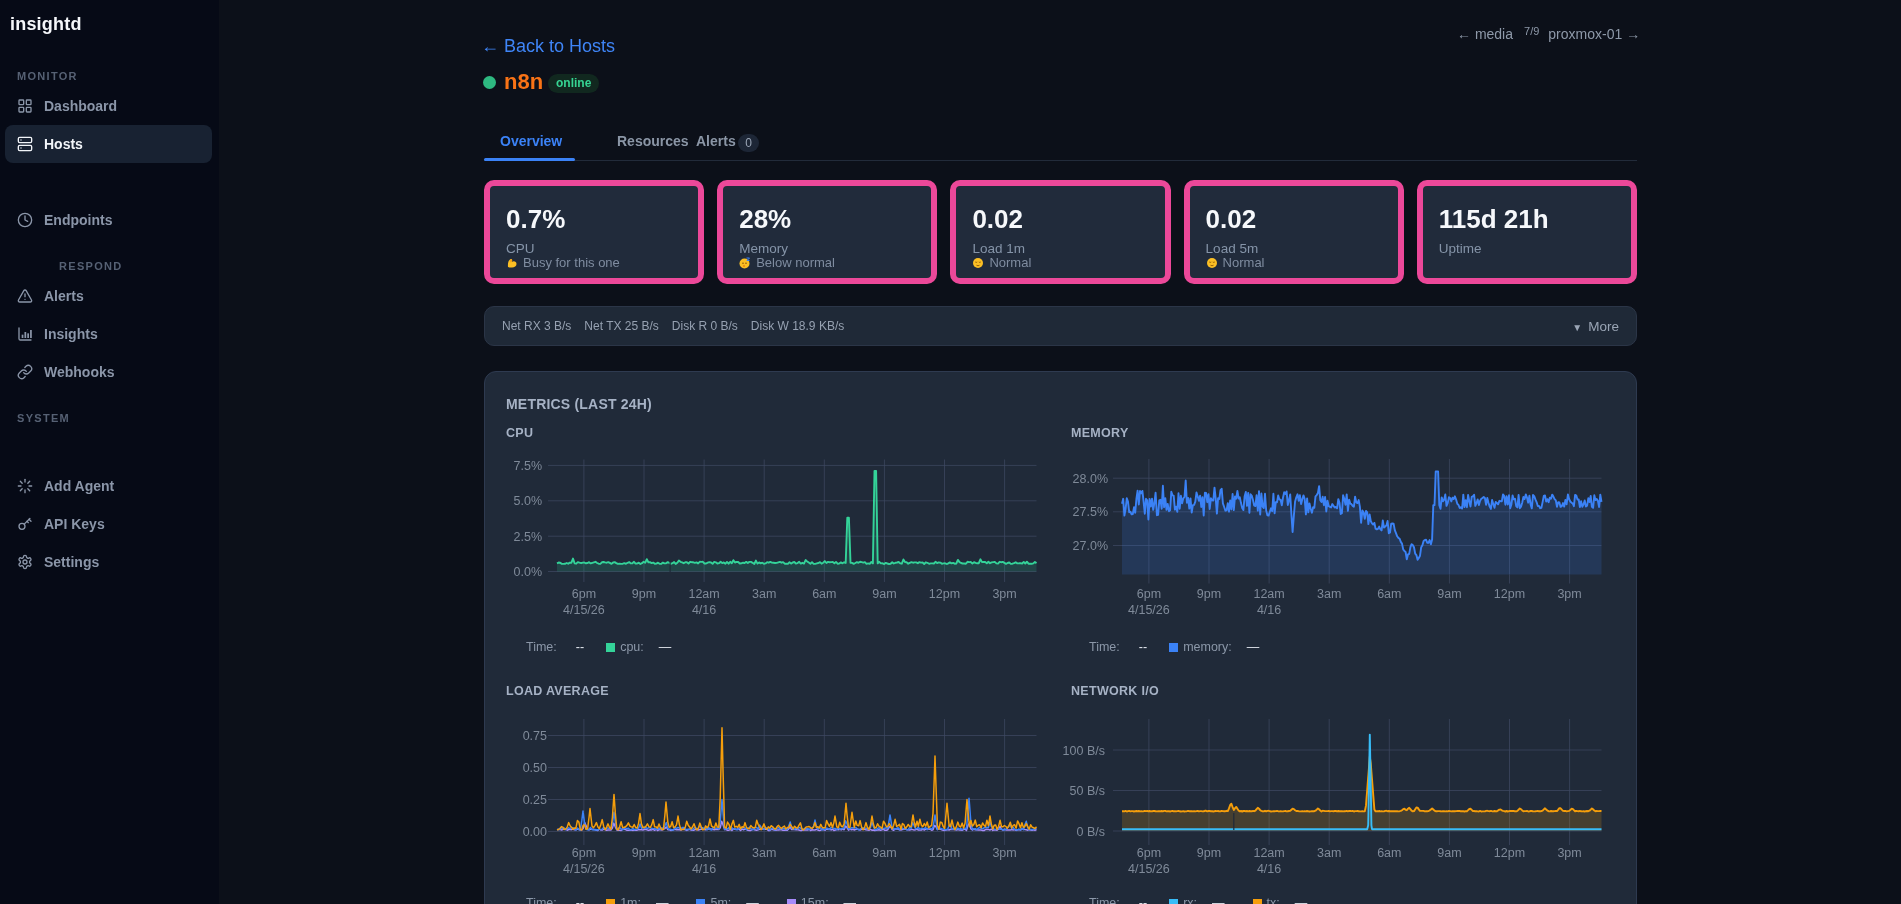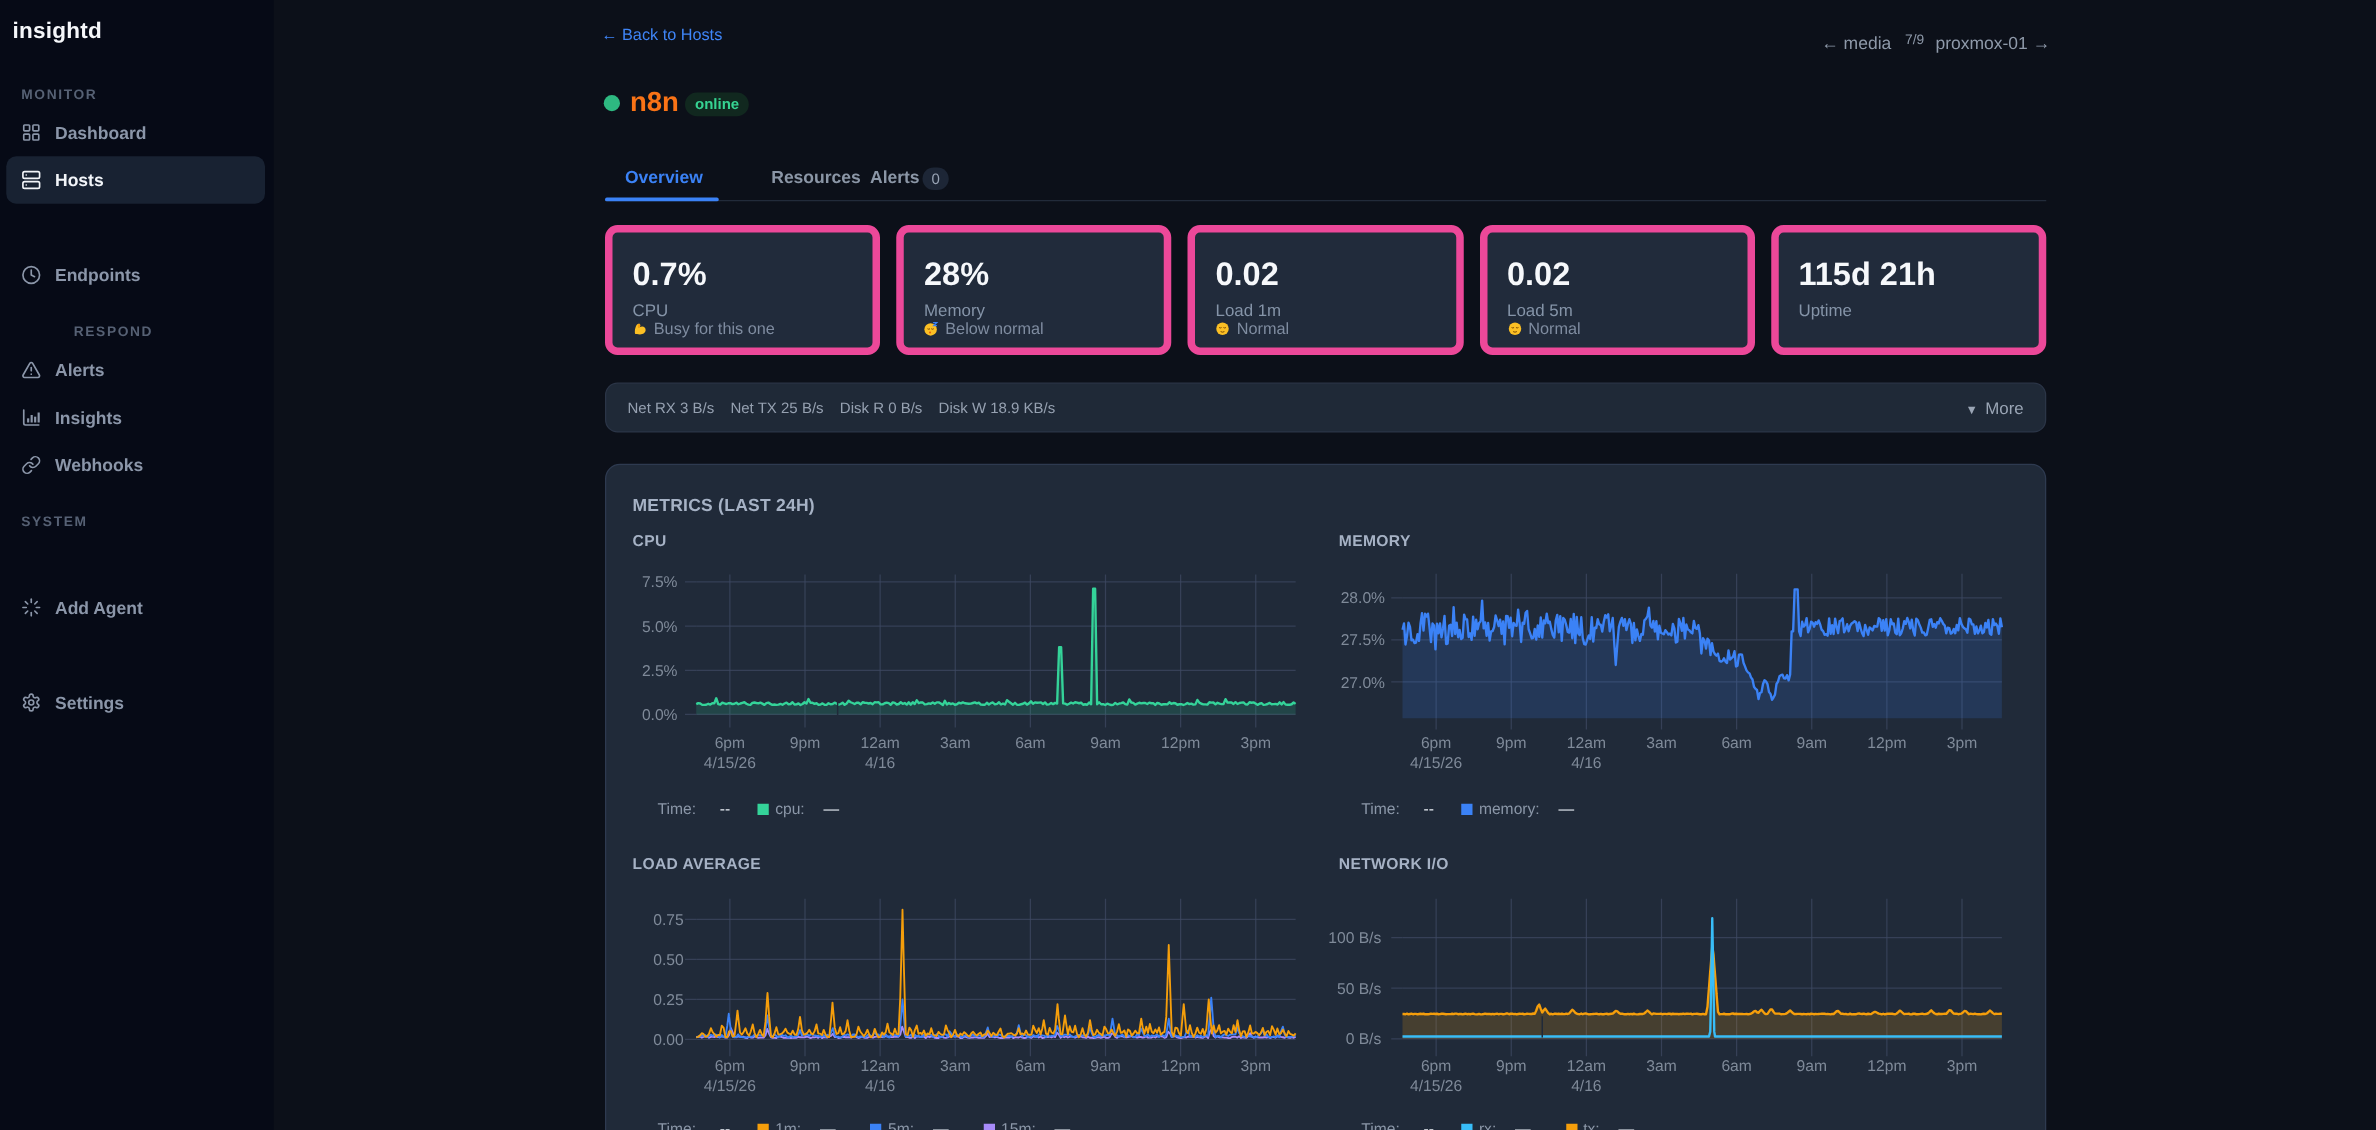--- a/index.html
+++ b/index.html
@@ -7,21 +7,21 @@
   body { background:#0c1019; font-family:"Liberation Sans", sans-serif; position:relative; }
   .abs { position:absolute; }
   
   #side { position:absolute; left:0; top:0; width:219px; height:904px; background:#060a16; }
   #logo { position:absolute; left:10px; top:14px; font-size:18px; font-weight:bold; color:#f5f7fa; letter-spacing:0.2px; }
   .sect { position:absolute; left:17px; font-size:11px; font-weight:bold; color:#566174; letter-spacing:1.3px; }
   .nav { position:absolute; left:5px; width:207px; height:38px; display:flex; align-items:center; padding-left:12px; border-radius:8px; color:#8b96a9; font-size:14px; font-weight:600; }
   .nav svg { width:16px; height:16px; margin-right:11px; flex:none; }
   .nav.on { background:#182232; color:#f2f5f9; }
   
-  #back { position:absolute; left:481px; top:20px; color:#3f85f7; font-size:13px; }
+  #back { position:absolute; left:481px; top:36px; color:#3f85f7; font-size:18px; }
   #hostnav { position:absolute; left:1457px; top:26px; color:#8e99a9; font-size:14px; white-space:nowrap; }
   #hostnav .sup { font-size:11px; position:relative; top:-4px; margin:0 9px 0 11px; }
   #dot { position:absolute; left:483px; top:76px; width:13px; height:13px; border-radius:50%; background:#2eb981; }
   #hname { position:absolute; left:504px; top:69px; font-size:22px; font-weight:bold; color:#f97316; }
   #badge { position:absolute; left:548px; top:74px; height:19px; line-height:19px; padding:0 8px; border-radius:10px; background:#11281f; color:#36d392; font-size:12px; font-weight:bold; }
   
   #tabline { position:absolute; left:484px; top:160px; width:1153px; height:1px; background:#222b3a; }
   .tab { position:absolute; top:133px; font-size:14px; font-weight:600; color:#8b96a6; }
   #tab1 { left:500px; color:#3b82f6; }
   #tab2 { left:596px;margin-left:21px; }
@@ -112,20 +112,29 @@
         <line x1="12" y1="2" x2="12" y2="6"></line>
         <line x1="12" y1="18" x2="12" y2="22"></line>
         <line x1="4.93" y1="4.93" x2="7.76" y2="7.76"></line>
         <line x1="16.24" y1="16.24" x2="19.07" y2="19.07"></line>
         <line x1="2" y1="12" x2="6" y2="12"></line>
         <line x1="18" y1="12" x2="22" y2="12"></line>
         <line x1="4.93" y1="19.07" x2="7.76" y2="16.24"></line>
         <line x1="16.24" y1="7.76" x2="19.07" y2="4.93"></line>
       </svg>
       <span>Add Agent</span>
+    </div>
+  <div class="nav" style="top:505px;">
+      <svg viewBox="0 0 24 24" fill="none" stroke="currentColor" stroke-width="2" stroke-linecap="round" stroke-linejoin="round">
+        <circle cx="7.5" cy="15.5" r="4.5"></circle>
+        <path d="m10.85 12.15 8.5-8.5"></path>
+        <path d="m18 5 3 3"></path>
+        <path d="m15 8 2 2"></path>
+      </svg>
+      <span>API Keys</span>
     </div>
   <div class="nav" style="top:543px;">
       <svg viewBox="0 0 24 24" fill="none" stroke="currentColor" stroke-width="2" stroke-linecap="round" stroke-linejoin="round">
         <path d="M12.22 2h-.44a2 2 0 0 0-2 2v.18a2 2 0 0 1-1 1.73l-.43.25a2 2 0 0 1-2 0l-.15-.08a2 2 0 0 0-2.73.73l-.22.38a2 2 0 0 0 .73 2.73l.15.1a2 2 0 0 1 1 1.72v.51a2 2 0 0 1-1 1.74l-.15.09a2 2 0 0 0-.73 2.73l.22.38a2 2 0 0 0 2.73.73l.15-.08a2 2 0 0 1 2 0l.43.25a2 2 0 0 1 1 1.73V20a2 2 0 0 0 2 2h.44a2 2 0 0 0 2-2v-.18a2 2 0 0 1 1-1.73l.43-.25a2 2 0 0 1 2 0l.15.08a2 2 0 0 0 2.73-.73l.22-.39a2 2 0 0 0-.73-2.73l-.15-.08a2 2 0 0 1-1-1.74v-.5a2 2 0 0 1 1-1.74l.15-.09a2 2 0 0 0 .73-2.73l-.22-.38a2 2 0 0 0-2.73-.73l-.15.08a2 2 0 0 1-2 0l-.43-.25a2 2 0 0 1-1-1.73V4a2 2 0 0 0-2-2z"></path>
         <circle cx="12" cy="12" r="3"></circle>
       </svg>
       <span>Settings</span>
     </div>
 </div>
 

